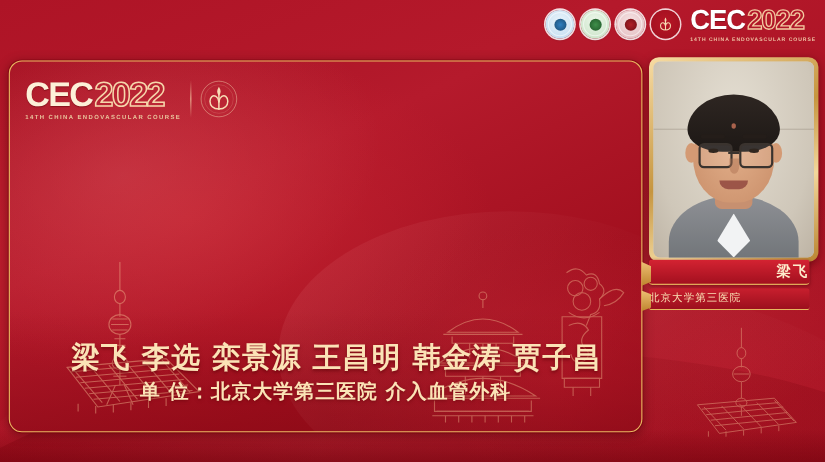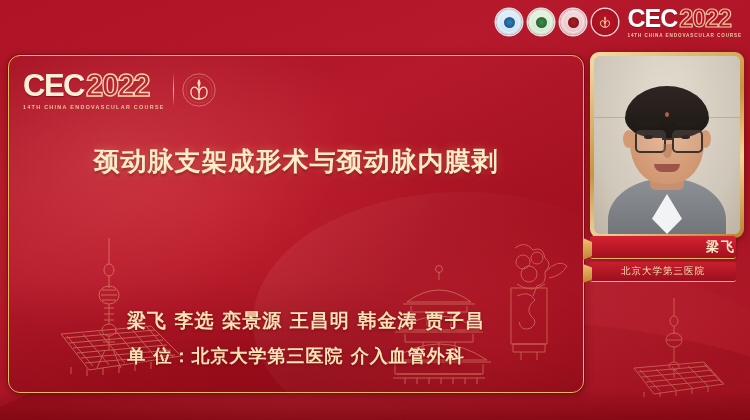--- a/index.html
+++ b/index.html
@@ -83,21 +83,21 @@
 
   
   #title-block{position:absolute;left:0;top:84px;width:574px;text-align:center;z-index:6;}
   .title-line{
     font-size:26px;font-weight:bold;color:#fdecca;line-height:1.62;
     letter-spacing:1px;
     text-shadow:0 0 10px rgba(255,200,120,.35), 0 2px 3px rgba(90,0,6,.55);
     font-family:"DejaVu Sans","Liberation Sans",sans-serif;
   }
   #authors{position:absolute;left:0;top:252px;width:594px;text-align:center;z-index:6;
-    font-size:19px;font-weight:bold;color:#fbe3b6;letter-spacing:1px;
+    font-size:26px;font-weight:bold;color:#fbe3b6;letter-spacing:1px;
     text-shadow:0 1px 3px rgba(90,0,6,.6);
     font-family:"DejaVu Sans","Liberation Sans",sans-serif;}
   #affiliation{position:absolute;left:0;top:288px;width:574px;text-align:center;z-index:6;
     font-size:18px;font-weight:bold;color:#fbe3b6;letter-spacing:1px;
     text-shadow:0 1px 3px rgba(90,0,6,.6);
     font-family:"DejaVu Sans","Liberation Sans",sans-serif;}
 
   
   .landmark{position:absolute;opacity:.55;z-index:3;pointer-events:none;}
   #pearl-tower-slide{left:22px;bottom:4px;width:170px;height:150px;}
@@ -154,21 +154,21 @@
   #plate-name{position:relative;height:22px;border-radius:3px;
      background:linear-gradient(180deg,#d42332,#a3101f);
      border-bottom:1.5px solid #e6b75e;
      display:flex;align-items:center;justify-content:flex-end;
      box-shadow:0 1px 3px rgba(70,0,6,.45);}
   #plate-name span{font-size:13px;font-weight:bold;color:#fdeccb;letter-spacing:2px;
      font-family:"DejaVu Sans","Liberation Sans",sans-serif;}
   #plate-org{position:relative;margin-top:3px;height:19px;border-radius:3px;
      background:linear-gradient(180deg,#c81f2e,#9c0f1d);
      border-bottom:1.5px solid #e6b75e;
-     display:flex;align-items:center;justify-content:center;}
+     display:flex;align-items:center;}
   #plate-org span{font-size:9.5px;color:#fae0b4;letter-spacing:1px;
      font-family:"DejaVu Sans","Liberation Sans",sans-serif;}
   .plate-tail{position:absolute;left:-7px;top:2px;width:9px;height:100%;
      background:linear-gradient(180deg,#f2c877,#c08a2e);
      clip-path:polygon(0 0,100% 18%,100% 82%,0 100%);opacity:.95;}
 
   
   #bottom-band{position:absolute;left:0;bottom:0;width:750px;height:30px;z-index:2;
      background:linear-gradient(180deg,rgba(120,3,14,.0),rgba(112,2,12,.55));}
 </style>
@@ -297,21 +297,20 @@
           <path d="M140 52 q14 10 28 0"></path>
           <path d="M134 56h36v56h-36z"></path>
           <path d="M140 64 q12 -6 18 4 q-10 8 -4 16 q8 6 0 12 q-10 4 -12 -6"></path>
           <path d="M136 112h32v8h-32z"></path>
           <path d="M144 120v8M160 120v8"></path>
         </g>
       </svg>
     </div>
 
     <div id="title-block">
-      <div class="title-line">颈动脉支架成形术与颈动脉内膜剥</div>
     </div>
 
     <div id="authors">梁飞  李选  栾景源  王昌明  韩金涛  贾子昌</div>
     <div id="affiliation">单  位：北京大学第三医院   介入血管外科</div>
   </div>
 
   <div class="landmark" id="pearl-tower-right">
     <svg width="120" height="110" viewBox="0 0 120 110" aria-hidden="true">
       <g stroke="#f0b48c" stroke-width=".9" fill="none" opacity=".9">
         <line x1="62" y1="2" x2="62" y2="20"></line>

